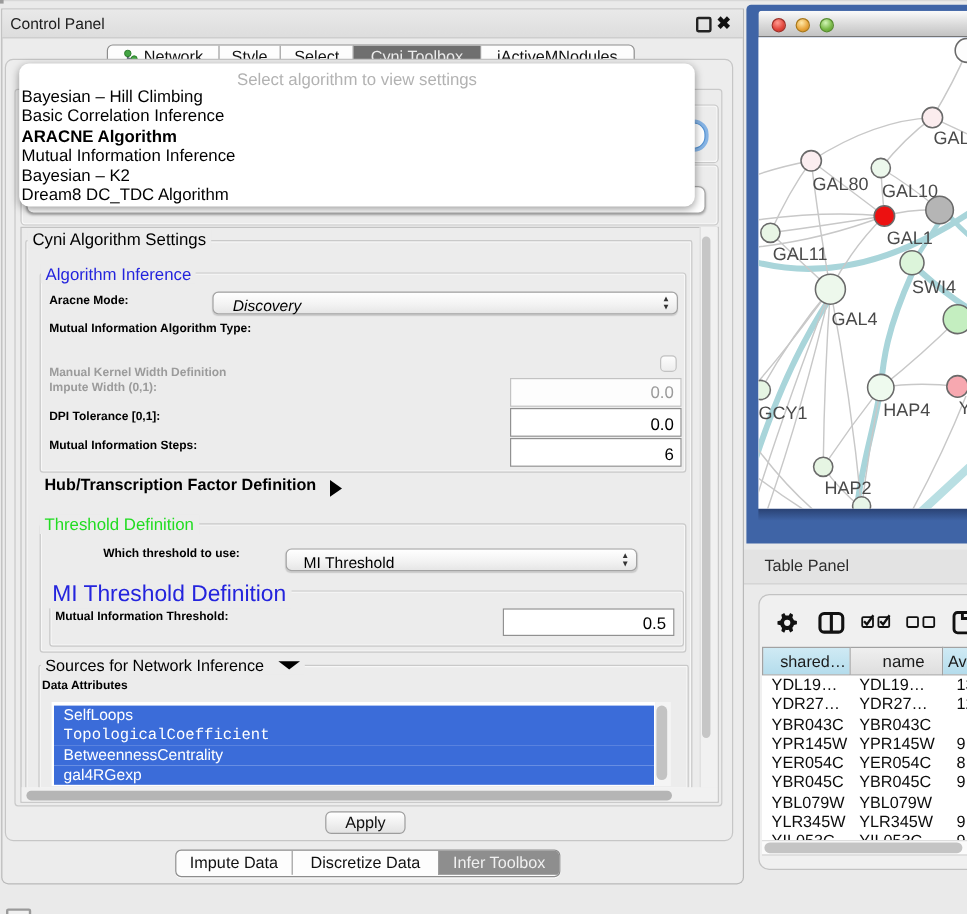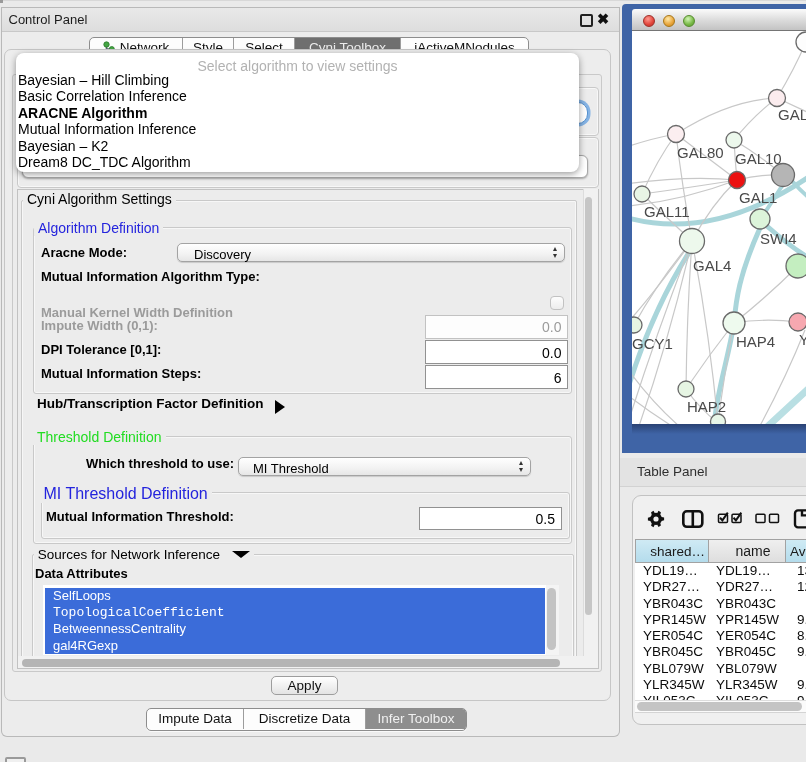--- a/index.html
+++ b/index.html
@@ -1,21 +1,21 @@
 <!DOCTYPE html>
 <html><head>
 <meta charset="utf-8">
 <style>
 html,body{margin:0;padding:0;}
 body{width:806px;height:762px;position:relative;overflow:hidden;background:#eaeaea;
   font-family:"Liberation Sans", sans-serif;-webkit-font-smoothing:antialiased;}
 .abs{position:absolute;}
 .b{font-weight:bold;}
 .gray{color:#9b9b9b;}
-.lbl{font-size:13px;font-weight:bold;color:#000;white-space:nowrap;}
+.lbl{font-size:10px;font-weight:bold;color:#000;white-space:nowrap;}
 .lbl.gray{color:#9b9b9b;}
 .fs{position:absolute;border:1px solid #c9c9c9;border-radius:4px;box-shadow:inset 0 0 0 1px rgba(255,255,255,.6);}
 .leg{position:absolute;top:-8px;background:#ececec;padding:0 4px;font-size:13px;white-space:nowrap;}
 .combo{position:absolute;border:1px solid #a3a3a3;border-radius:5px;
   background:linear-gradient(#ffffff,#f2f2f2 60%,#e6e6e6);box-shadow:0 1px 1px rgba(0,0,0,.15);
   font-size:13px;color:#000;}
 .combo .ct{position:absolute;left:16px;top:4px;white-space:nowrap;}
 .spin{position:absolute;right:6.5px;top:50%;width:5px;height:11px;margin-top:-5.5px;}
 .spin:before{content:"";position:absolute;left:0;top:0;border-left:2.5px solid transparent;border-right:2.5px solid transparent;border-bottom:4px solid #333;}
 .spin:after{content:"";position:absolute;left:0;bottom:0;border-left:2.5px solid transparent;border-right:2.5px solid transparent;border-top:4px solid #333;}
@@ -64,25 +64,25 @@
   <div class="fs" style="left:15px;top:129px;width:580px;height:49px;"></div>
   <div class="abs" style="left:20px;top:147px;width:564px;height:21px;background:#fff;border:1px solid #a8a8a8;border-radius:6px;box-shadow:0 1px 2px rgba(0,0,0,.3);"></div>
 
   <div class="abs" style="left:14.5px;top:180.5px;width:582.5px;height:480px;border:1px solid #c2c2c2;box-sizing:border-box;background:#ececec;"></div>
 
   <div class="fs" style="left:19px;top:191.5px;width:554px;height:456px;border-radius:2px;">
     <div class="leg" style="left:1px;top:-10px;font-size:14px;">Cyni Algorithm Settings</div>
   </div>
 
   <div class="fs" style="left:31px;top:219px;width:537px;height:165px;border-radius:3px;">
-    <div class="leg" style="left:0px;color:#2424dd;font-size:14px;">Algorithm Definition</div>
+    <div class="leg" style="left:0px;color:#2424dd;font-size:14px;">Algorithm Inference</div>
   </div>
   <div class="lbl abs" style="left:39px;top:236.5px;">Aracne Mode:</div>
   <div class="combo" style="left:175px;top:234.5px;width:386px;height:17px;">
-      <span class="ct" style="top:3px;">Discovery</span>
+      <span class="ct" style="top:3px;font-style:italic;">Discovery</span>
       <span class="spin"></span>
     </div>
   <div class="lbl abs" style="left:39px;top:261px;">Mutual Information Algorithm Type:</div>
   <div class="lbl abs gray" style="left:39px;top:285px;margin-top:12px;">Manual Kernel Width Definition</div>
   <div class="abs" style="left:548px;top:288px;width:14px;height:14px;background:linear-gradient(#fdfdfd,#ededed);border:1.5px solid #c2c2c2;border-radius:4px;box-sizing:border-box;"></div>
   <div class="lbl abs gray" style="left:39px;top:309.5px;">Impute Width (0,1):</div>
   <div class="tf" style="left:422.5px;top:307.3px;width:141.5px;height:21.5px;border-color:#c2c2c2;background:#fdfdfd;font-size:14px;">
       <span class="gray" style="top:3px;right:5.5px;">0.0</span>
     </div>
   <div class="lbl abs" style="left:39px;top:333.5px;">DPI Tolerance [0,1]:</div>
@@ -99,21 +99,21 @@
 
   <div class="fs" style="left:31px;top:428px;width:537px;height:106px;border-radius:3px;">
     <div class="leg" style="left:-1px;color:#21dc21;font-size:14px;">Threshold Definition</div>
   </div>
   <div class="lbl abs" style="left:84px;top:448px;">Which threshold to use:</div>
   <div class="combo" style="left:236px;top:449px;width:291px;height:16.5px;">
       <span class="ct" style="left:14px;top:2.5px;">MI Threshold</span>
       <span class="spin"></span>
     </div>
   <div class="fs" style="left:38.5px;top:484px;width:527.5px;height:45px;border-radius:3px;">
-    <div class="leg" style="left:-2px;color:#2424dd;font-size:16px;text-align:right;">MI Threshold Definition</div>
+    <div class="leg" style="left:-2px;color:#2424dd;font-size:19px;text-align:right;">MI Threshold Definition</div>
   </div>
   <div class="lbl abs" style="left:44px;top:501px;">Mutual Information Threshold:</div>
   <div class="tf" style="left:417px;top:499px;width:141px;height:21px;font-size:14px;">
       <span style="top:3px;margin-left:18px;">0.5</span>
     </div>
 
   <div class="fs" style="left:29.7px;top:545.5px;width:540px;height:102px;border-radius:2px;">
     <div class="leg" style="left:1px;font-size:13.5px;">Sources for Network Inference <span style="display:inline-block;vertical-align:1px;margin-left:8px;width:0;height:0;border-left:9.5px solid transparent;border-right:9.5px solid transparent;border-top:7px solid #000;"></span></div>
   </div>
   <div class="lbl abs" style="left:33px;top:558px;">Data Attributes</div>

